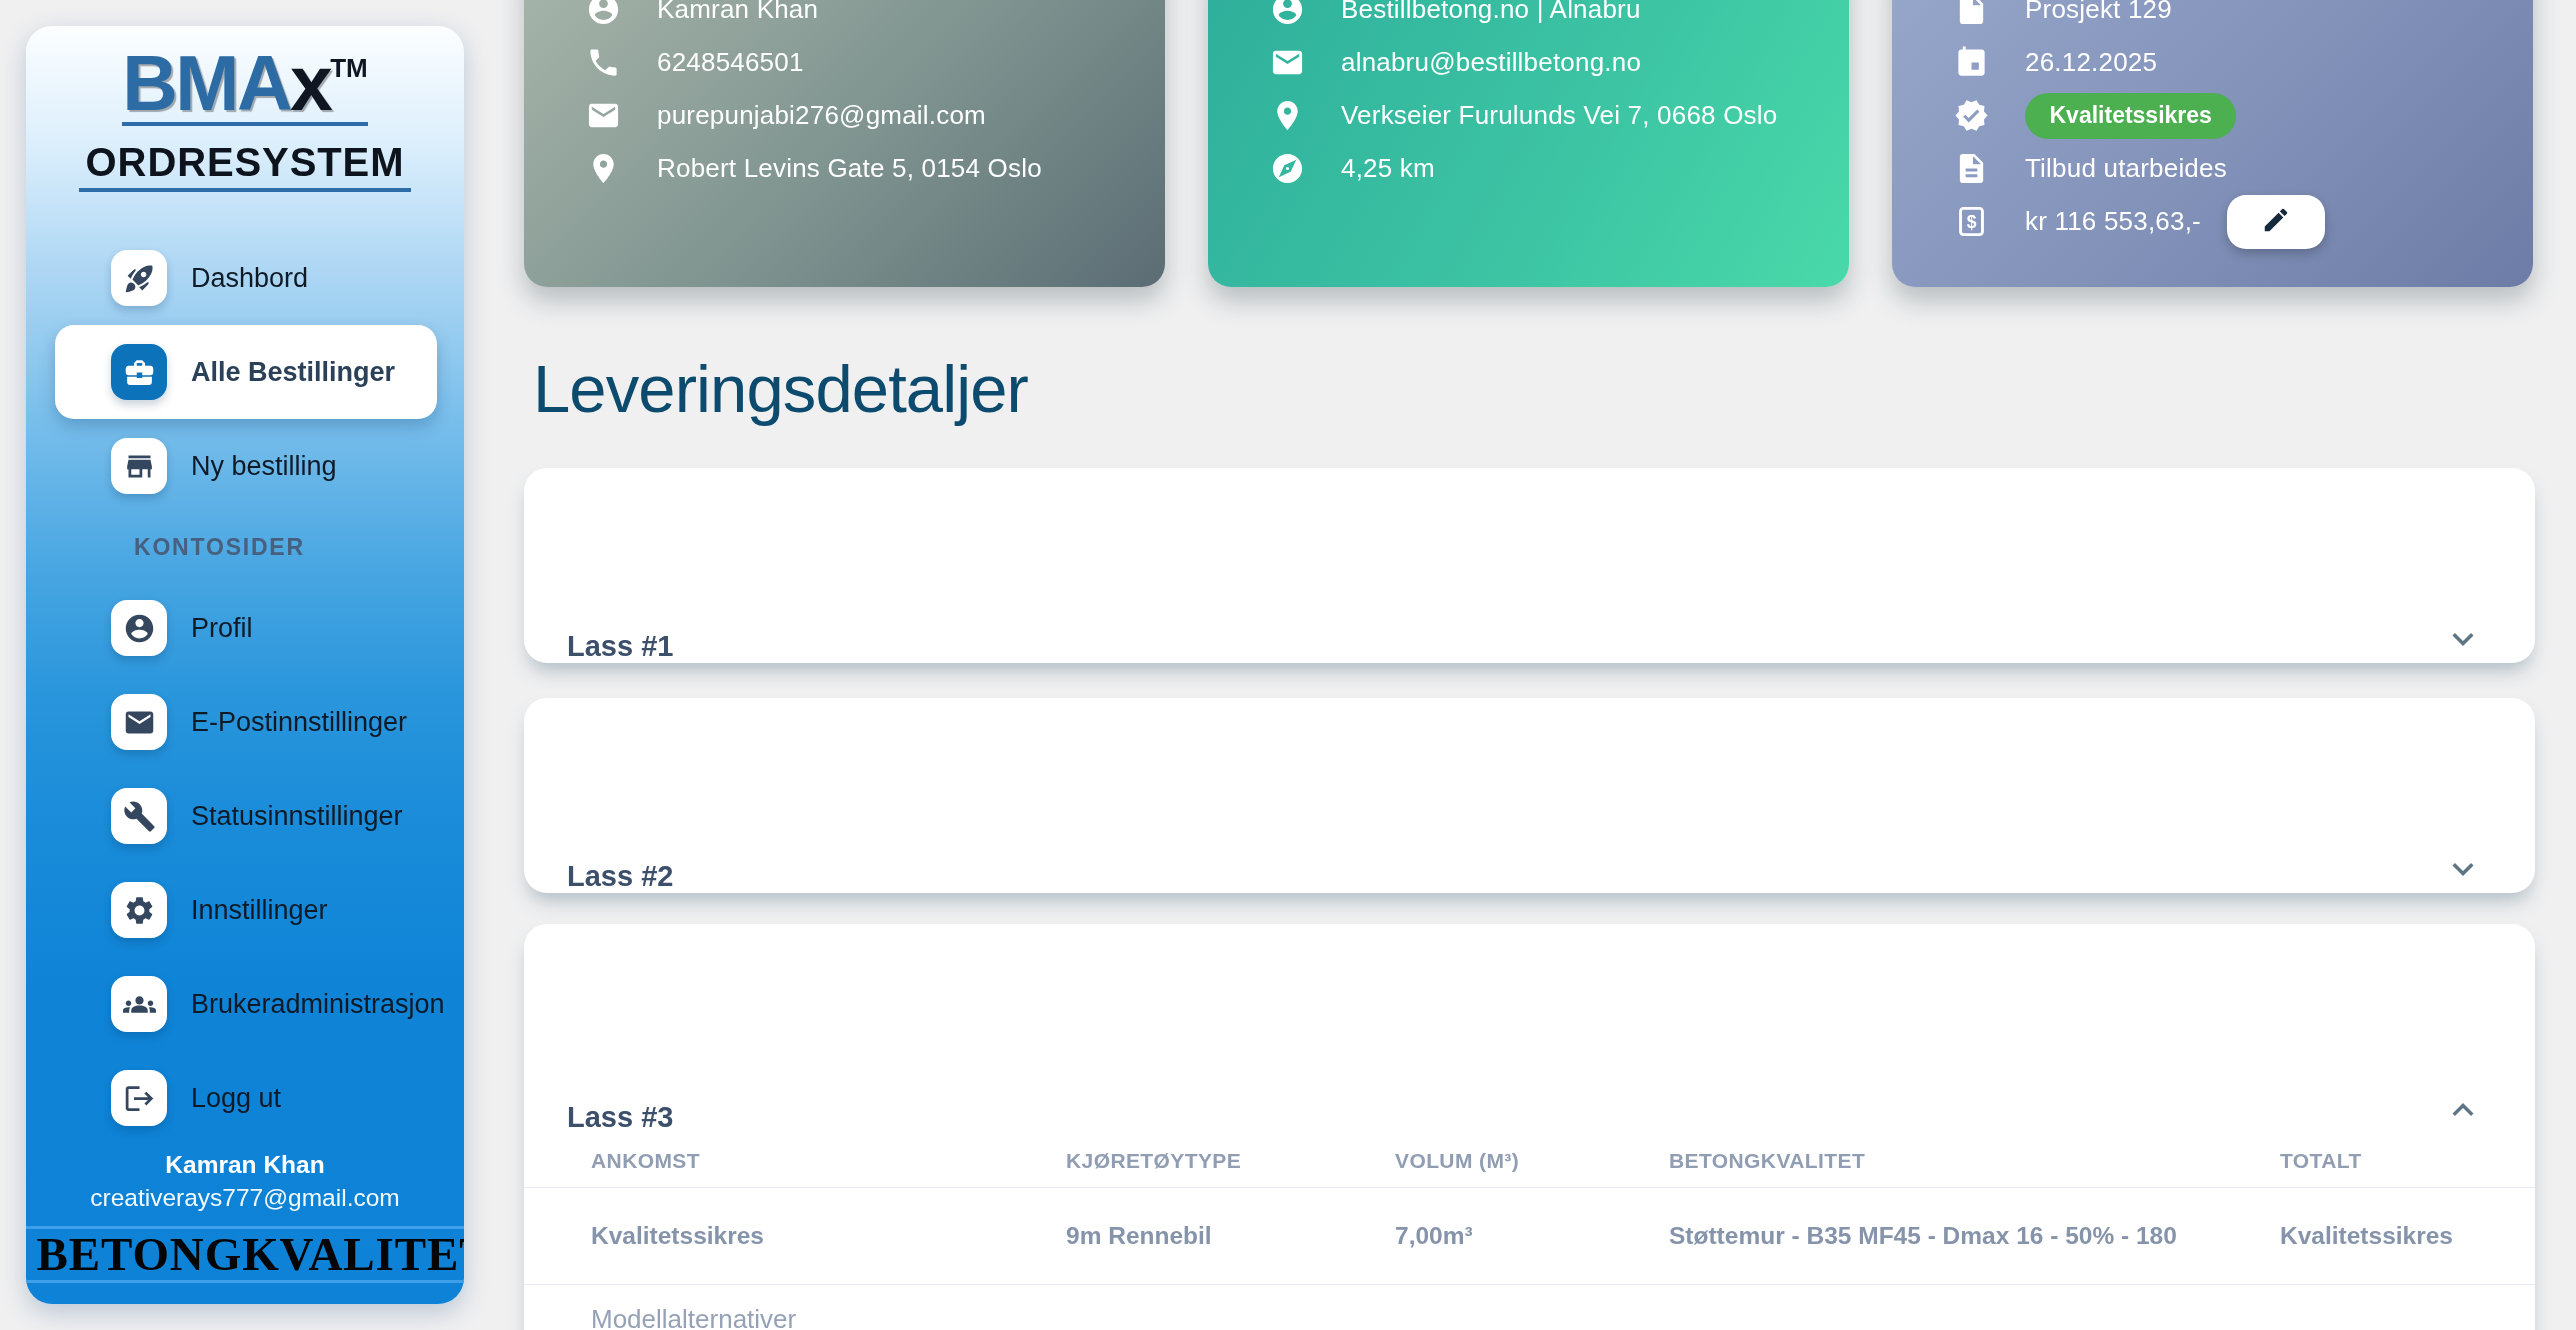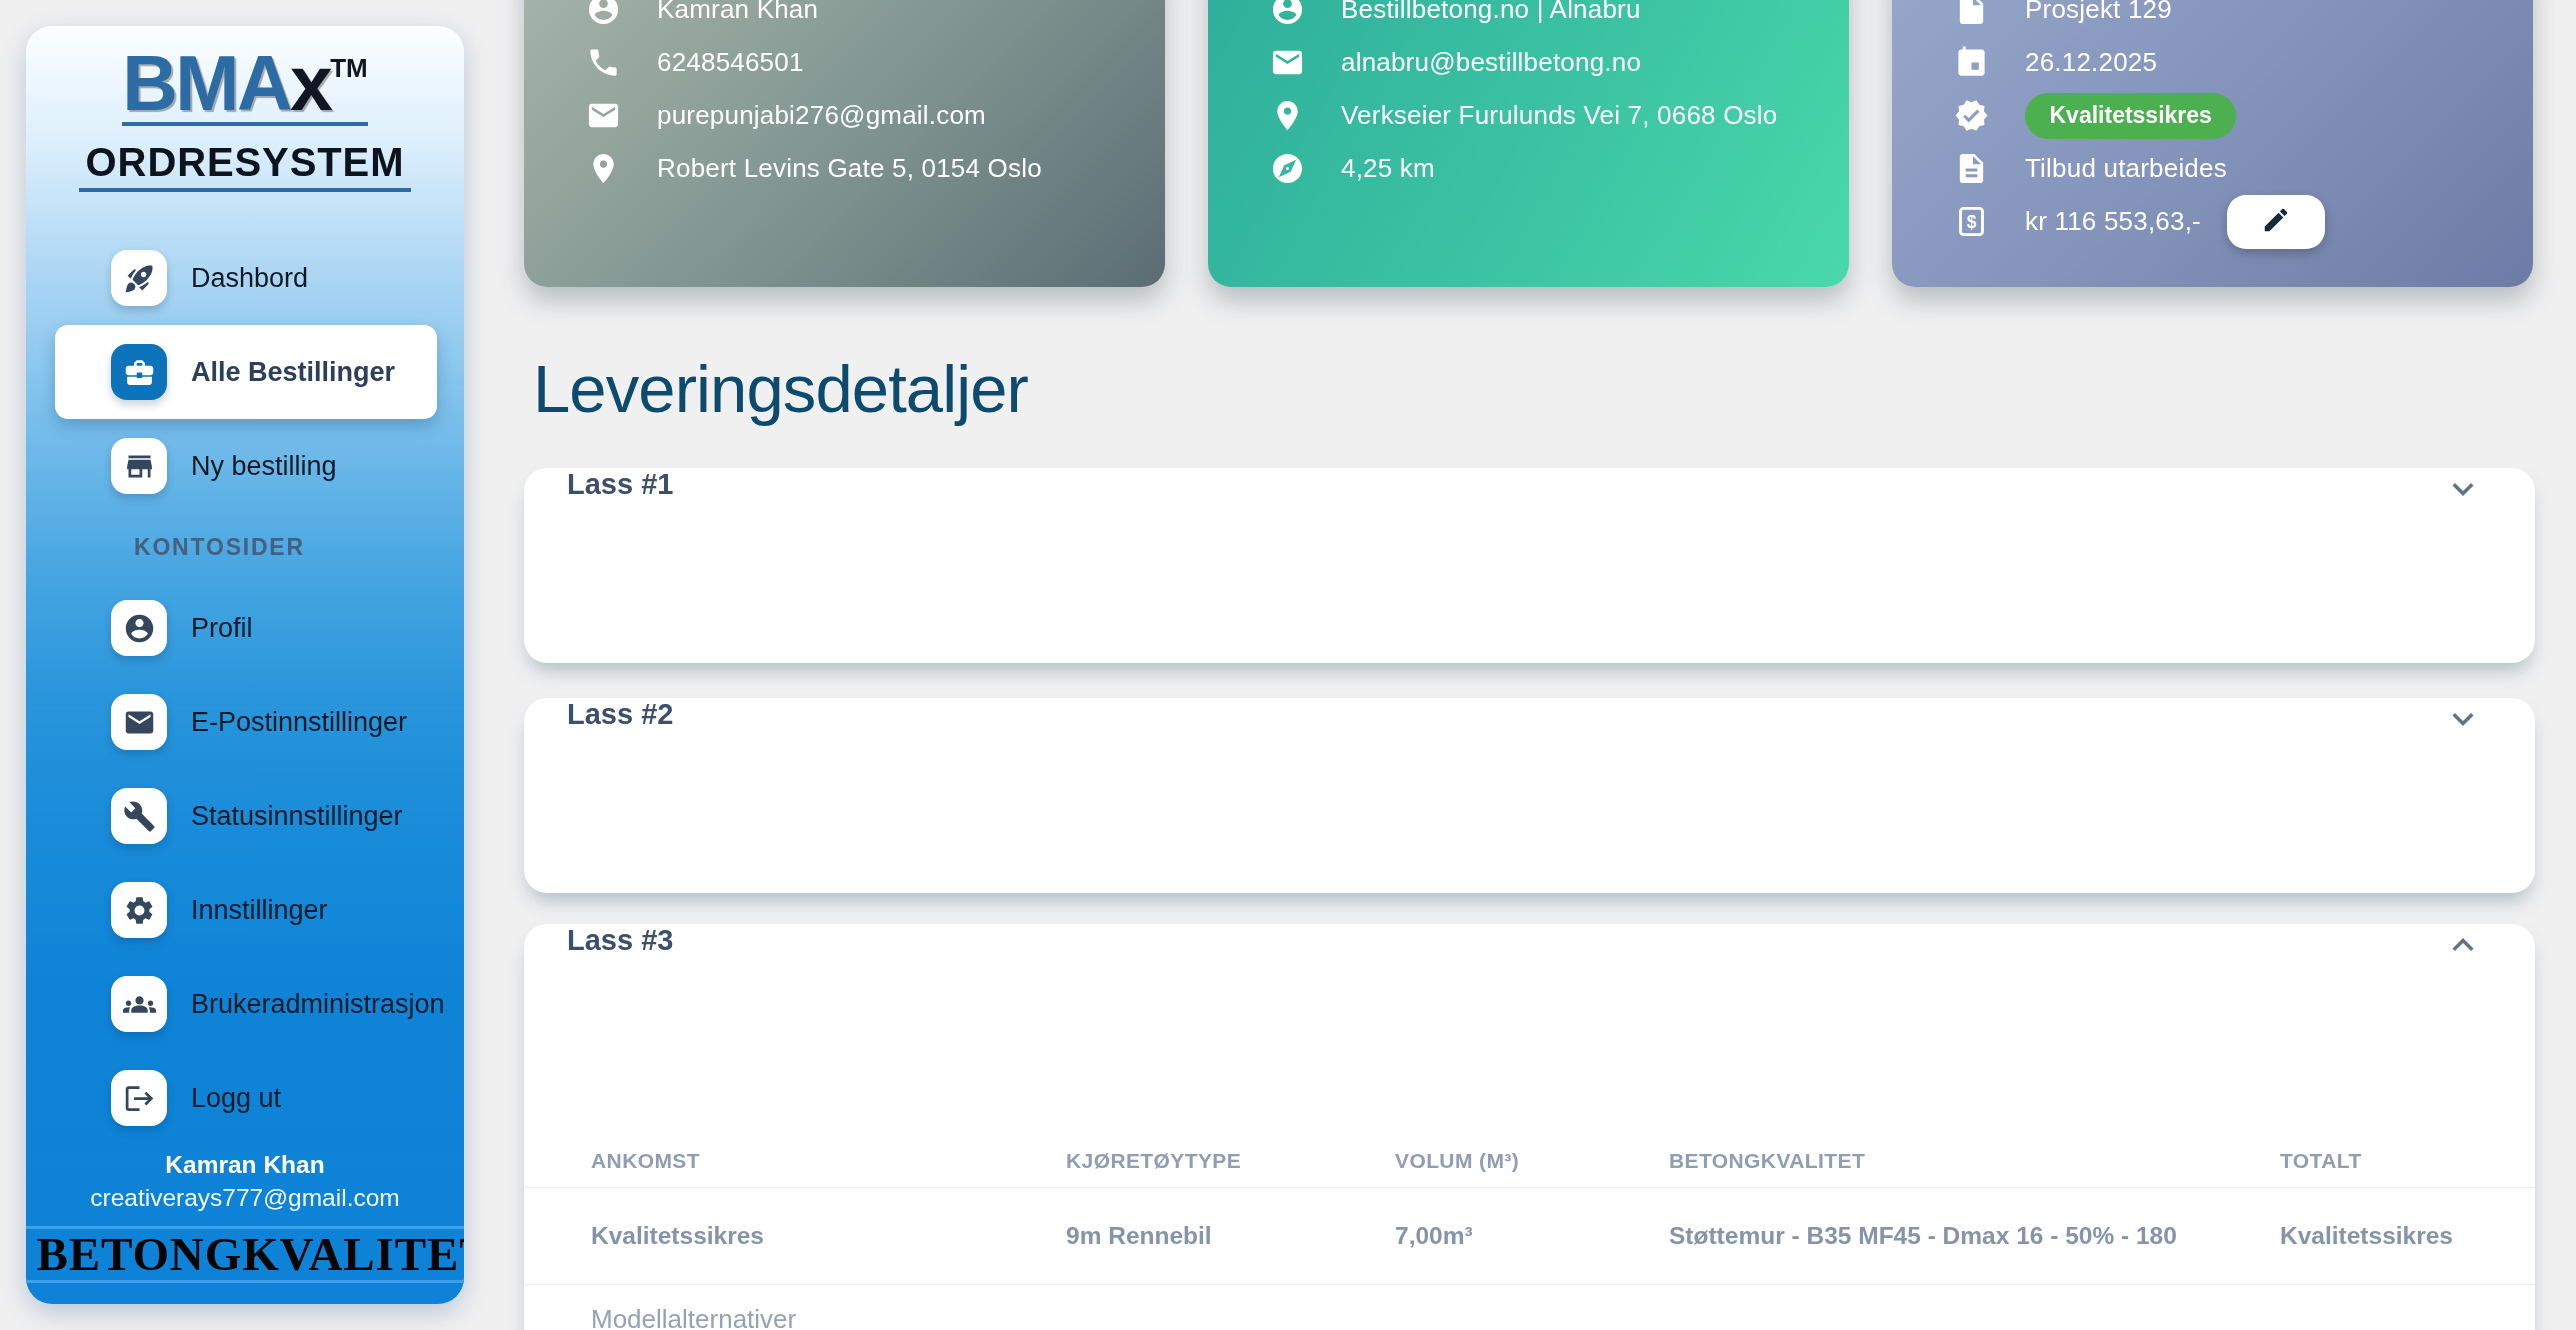--- a/index.html
+++ b/index.html
@@ -29,21 +29,21 @@
   .logo-sub {
     width:fit-content; margin:14px auto 0; padding:0 7px 2.6px;
     border-bottom:4.4px solid #2d6ca6;
     font-size:40px; font-weight:700; letter-spacing:0.9px; color:#0e141d;
   }
   .nav { position:absolute; top:205px; left:0; right:0; }
   .nav-item {
     height:94px; display:flex; align-items:center; padding-left:85px; cursor:pointer;
   }
   .nav-item.active {
-    background:#ffffff; border-radius:13px; margin:0 27px 0 29px; padding-left:56px;
+    background:#ffffff; border-radius:19px; margin:0 27px 0 29px; padding-left:56px;
     box-shadow:0 7px 16px rgba(0,50,100,.25);
   }
   .tile {
     width:56px; height:56px; border-radius:16px; background:#ffffff; flex:0 0 56px;
     display:flex; align-items:center; justify-content:center;
     box-shadow:0 4.4px 8.8px rgba(0,40,80,.20);
   }
   .tile svg { width:33px; height:33px; fill:#35465f; }
   .nav-item.active .tile { background:#0c73ba; }
   .nav-item.active .tile svg { fill:#ffffff; }
@@ -93,21 +93,21 @@
     font-size:67px; font-weight:400; letter-spacing:-0.9px; color:#0c4a6e;
   }
   .lass-card {
     position:absolute; left:524px; width:2011px; background:#ffffff; border-radius:23px;
     box-shadow:0 12.3px 19px -5.3px rgba(96,125,139,.45);
   }
   .lass-1 { top:468px;  height:195px; }
   .lass-2 { top:698px;  height:195px; }
   .lass-3 { top:924px; height:456px; }
   .lass-header {
-    display:flex; align-items:flex-start; justify-content:space-between;
+    display:flex; align-items:flex-end; justify-content:space-between;
     height:195px; padding:0 51px 0 43px; cursor:pointer;
   }
   .lass-3 .lass-header { height:210px; }
   .lass-title { font-size:29px; font-weight:700; color:#3c4f6b; }
   .chev svg { width:42px; height:42px; fill:#5d7585; }
 
   .trow {
     display:grid; grid-template-columns:475px 329px 274px 611px 1fr;
     padding:0 51px 0 67px; align-items:center;
   }

